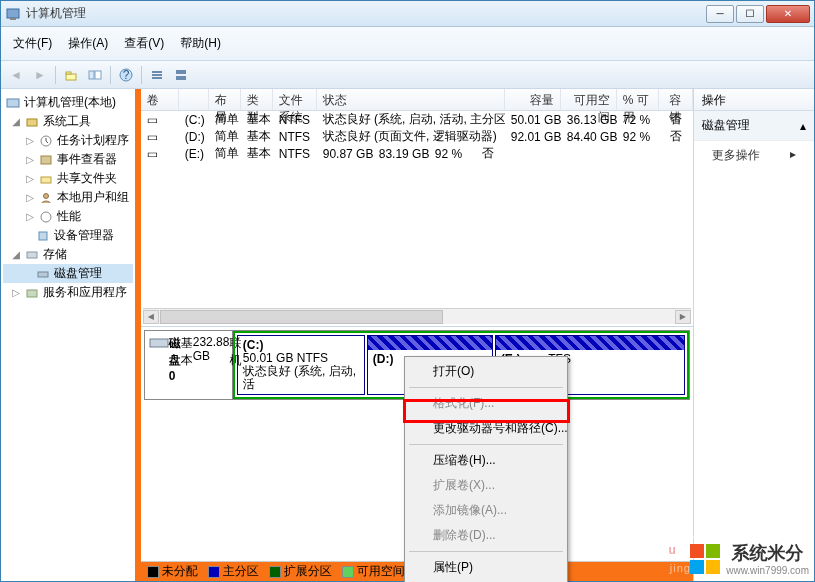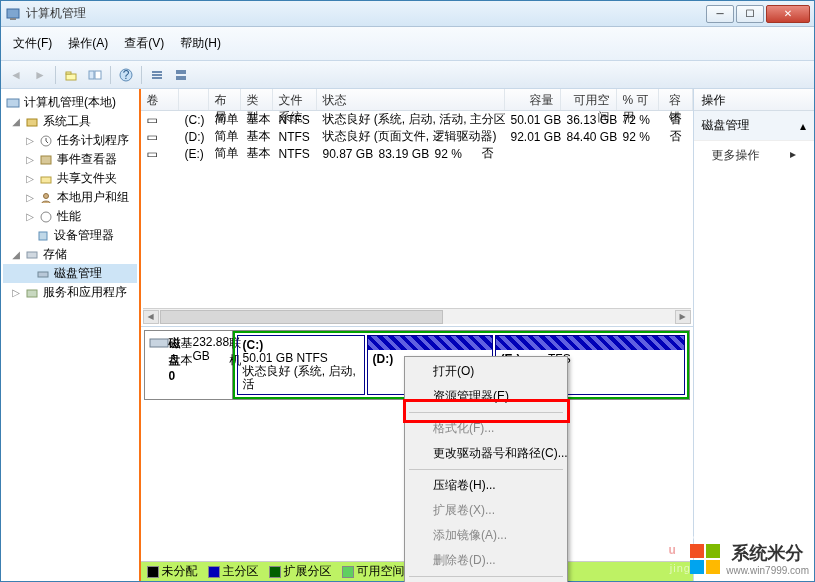--- a/index.html
+++ b/index.html
@@ -11,21 +11,21 @@
     .win-btns{display:flex;gap:2px}
     .win-btn{width:28px;height:18px;border:1px solid #8b9fb3;background:linear-gradient(#f9fcfe,#e1ecf6);border-radius:2px;display:flex;align-items:center;justify-content:center;font-size:10px}
     .win-btn.close{background:linear-gradient(#e98b7f,#c64232);color:#fff;border-color:#a43525;width:44px}
     .menubar{height:34px;background:linear-gradient(#f8fbfe,#eaf2fa);display:flex;align-items:center;border-bottom:1px solid #c8d8e8;padding:0 4px}
     .menu-item{padding:2px 8px;cursor:pointer}
     .toolbar{height:28px;background:linear-gradient(#f5f9fd,#e1ebf5);display:flex;align-items:center;padding:0 4px;gap:2px;border-bottom:1px solid #c8d8e8}
     .tb-btn{min-width:22px;height:22px;display:flex;align-items:center;justify-content:center;border:1px solid transparent;border-radius:2px;color:#666}
     .tb-btn.disabled{opacity:.4}
     .tb-sep{width:1px;height:18px;background:#c0cdd9;margin:0 2px}
     .main{flex:1;display:flex;background:#fff}
-    .tree{width:160px;border-right:2px solid #f97316;padding:4px 2px;overflow:auto}
+    .tree{width:160px;border-right:6px solid #f97316;padding:4px 2px;overflow:auto}
     .tree-item{display:flex;align-items:center;padding:1px 2px;white-space:nowrap;gap:3px}
     .tree-item.selected{background:#cde4f6}
     .tree-exp{width:10px;display:inline-block;text-align:center;color:#888;font-size:10px}
     .tree-icon{width:16px;height:16px;display:inline-flex;align-items:center;justify-content:center}
     .content{flex:1;display:flex;flex-direction:column}
     .table-area{height:238px;border-bottom:1px solid #c8d8e8;display:flex;flex-direction:column}
     .table-head{height:22px;display:flex;background:linear-gradient(#fdfdfe,#eff3f8);border-bottom:1px solid #d4dde6}
     .th{border-right:1px solid #e0e6ec;padding:3px 6px;color:#333}
     .table-body{flex:1;overflow:auto}
     .tr{display:flex;height:17px;align-items:center}
@@ -37,21 +37,21 @@
     .scroll-rest{flex:.45}
     .disk-area{flex:1;padding:3px;background:#fff}
     .disk-row{display:flex;height:70px;border:1px solid #888}
     .disk-info{width:88px;border-right:1px solid #888;padding:4px;display:flex;flex-direction:row}
     .disk-icon{width:20px;height:16px;margin-bottom:2px}
     .disk-parts{flex:1;display:flex;gap:2px;padding:2px;border:2px solid #00a000}
     .part{border:1px solid #00008b;display:flex;flex-direction:column}
     .part-bar{height:14px;background:#0000b8}
     .part.hatched .part-bar{background:repeating-linear-gradient(45deg,#0000b8,#0000b8 4px,#6060e0 4px,#6060e0 8px)}
     .part-body{flex:1;padding:3px 5px;font-size:11px;line-height:13px}
-    .legend{height:20px;background:#bef264;border-top:1px solid #ccc;display:flex;align-items:center;gap:10px;padding:0 6px;font-size:11px}
+    .legend{height:20px;background:#f97316;border-top:1px solid #ccc;display:flex;align-items:center;gap:10px;padding:0 6px;font-size:11px}
     .leg-sw{width:12px;height:12px;display:inline-block;border:1px solid #888;vertical-align:middle;margin-right:3px}
     .actions{width:140px;border-left:1px solid #c8d8e8;display:flex;flex-direction:column}
     .actions-head{height:22px;background:linear-gradient(#fdfdfe,#eff3f8);border-bottom:1px solid #d4dde6;padding:3px 8px}
     .action-sec{padding:6px 8px;border-bottom:1px solid #eee;background:#f0f5fa;display:flex;justify-content:space-between;align-items:center}
     .action-link{padding:6px 18px;color:#333;display:flex;justify-content:space-between}
     .ctx-menu{position:absolute;background:#f0f0f0;border:1px solid #979797;box-shadow:2px 2px 4px rgba(0,0,0,.3);padding:2px;width:164px}
     .ctx-menu .mi{padding:4px 22px 4px 26px;white-space:nowrap}
     .ctx-menu .mi.disabled{color:#888}
     .ctx-menu .sep{height:1px;background:#c8c8c8;margin:3px 2px}
     .highlight-red{border:3px solid #f00;position:absolute}
@@ -337,21 +337,20 @@
       <div class="action-link">
           <span>更多操作</span>
           <span>▸</span>
         </div>
     </div>
   </div>
 </div>
 
 <div class="ctx-menu" style="left:404px;top:356px">
   <div class="mi">打开(O)</div>
-  <div class="mi">资源管理器(E)</div>
   <div class="sep"></div>
   <div class="mi disabled">格式化(F)...</div>
   <div class="mi">更改驱动器号和路径(C)...</div>
   <div class="sep"></div>
   <div class="mi">压缩卷(H)...</div>
   <div class="mi disabled">扩展卷(X)...</div>
   <div class="mi disabled">添加镜像(A)...</div>
   <div class="mi disabled">删除卷(D)...</div>
   <div class="sep"></div>
   <div class="mi">属性(P)</div>

